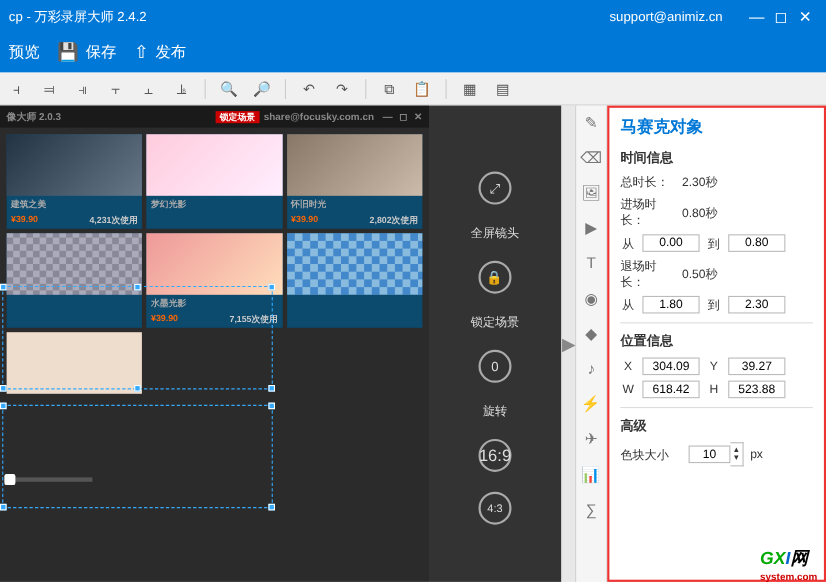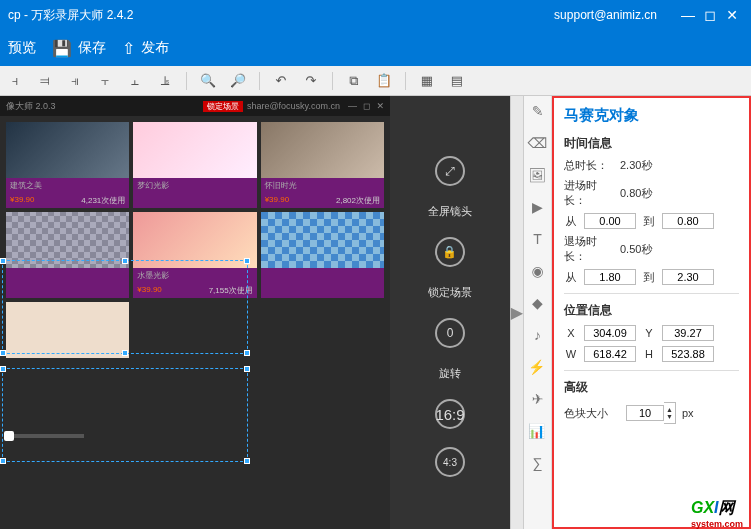--- a/index.html
+++ b/index.html
@@ -13,28 +13,28 @@
 .menubar { height: 36px; background: #0078d7; color: #fff; display: flex; align-items: center; padding: 0 8px; font-size: 14px; gap: 16px; }
 .menubar .mitem { display: flex; align-items: center; gap: 6px; cursor: pointer; }
 .menubar .micon { font-size: 16px; }
 
 .toolbar { height: 30px; background: #f0f0f0; border-bottom: 1px solid #ccc; display: flex; align-items: center; padding: 0 6px; gap: 12px; }
 .toolbar .tbtn { width: 18px; height: 18px; display: flex; align-items: center; justify-content: center; color: #555; cursor: pointer; font-size: 13px; }
 .toolbar .tsep { width: 1px; height: 18px; background: #ccc; }
 
 .main { display: flex; height: 433px; }
 
-.canvas { width: 390px; background: #2b2b2b; position: relative; color: #ccc; font-size: 10px; overflow: hidden; }
+.canvas { width: 390px; background: #2b2b2b; position: relative; color: #ccc; font-size: 10px; overflow: hidden; font-weight: bold; }
 .canvas .innerhead { height: 20px; background: #1a1a1a; display: flex; align-items: center; padding: 0 6px; font-size: 9px; color: #888; }
 .canvas .innerhead .spacer { flex: 1; }
 .canvas .innerhead .badge { background: #c00; color: #fff; padding: 0 4px; font-size: 8px; margin-right: 4px; }
 .canvas .tabbar { height: 22px; background: #1a1a1a; display: flex; justify-content: flex-end; padding: 0 10px; }
 .canvas .tabbar .tab { background: #333; color: #aaa; padding: 2px 10px; font-size: 10px; }
 .canvas .grid { padding: 6px; display: grid; grid-template-columns: repeat(3, 1fr); gap: 4px; }
-.canvas .card { background: #701a75; }
+.canvas .card { background: #0c4a6e; }
 .canvas .card .thumb { height: 56px; background: linear-gradient(135deg,#667,#aab); }
 .canvas .card .meta { padding: 2px 4px; display: flex; justify-content: space-between; font-size: 8px; }
 .canvas .card .meta .price { color: #f60; }
 .canvas .card .meta .name { color: #aaa; }
 .canvas .selected { position: absolute; border: 1px dashed #3af; }
 .canvas .handle { position: absolute; width: 6px; height: 6px; background: #3af; border: 1px solid #fff; }
 .canvas .bigthumb { height: 72px; }
 .canvas .pixelated .thumb { background: repeating-conic-gradient(#889 0% 25%, #aab 0% 50%) 0/12px 12px; }
 .canvas .slider { position: absolute; left: 4px; top: 338px; width: 80px; height: 4px; background: #555; }
 .canvas .slider .knob { width: 10px; height: 10px; background: #fff; position: absolute; top: -3px; left: 0; border-radius: 2px; }

